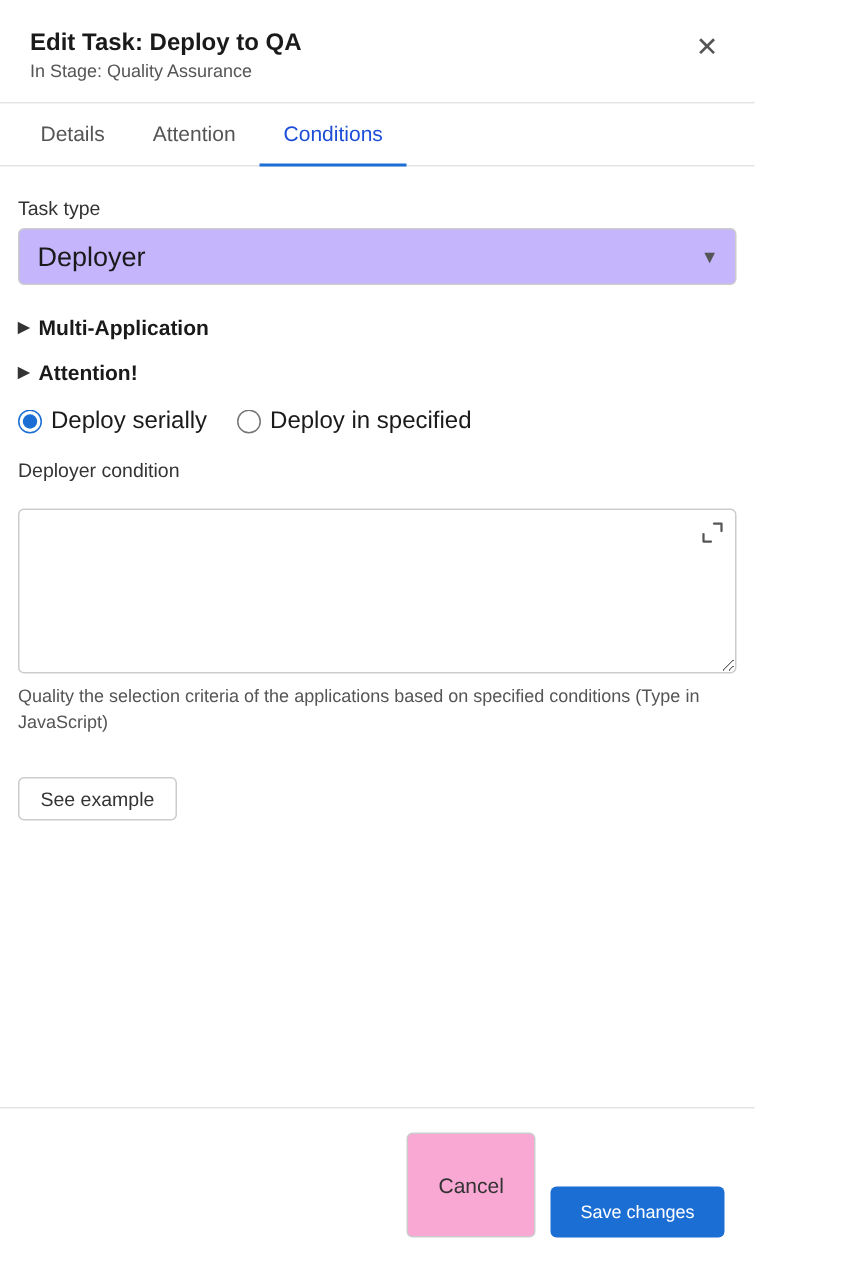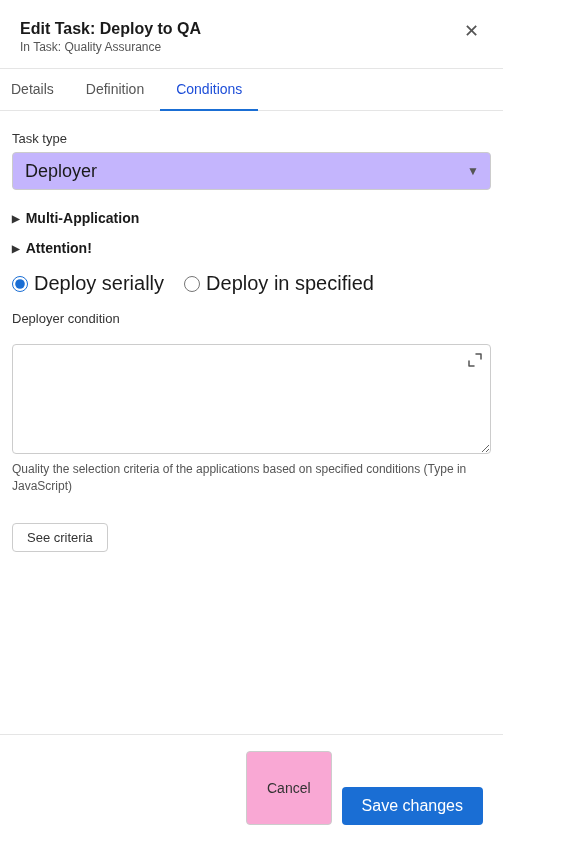--- a/index.html
+++ b/index.html
@@ -57,21 +57,21 @@
       cursor: pointer;
       color: #555;
       font-size: 18px;
       line-height: 1;
       padding: 2px 4px;
     }
 
     .tabs {
       display: flex;
       border-bottom: 1px solid #e5e5e5;
-      padding: 0 11px;
+      padding: 0 27px;
     }
 
     .tab {
       padding: 12px 16px;
       font-size: 14px;
       cursor: pointer;
       color: #555;
       border: none;
       background: none;
       border-bottom: 2px solid transparent;
@@ -164,21 +164,21 @@
     }
 
     .radio-option input[type="radio"] {
       width: 16px;
       height: 16px;
       accent-color: #1a6ed4;
       cursor: pointer;
     }
 
     .radio-label {
-      font-size: 20px;
+      font-size: 16px;
       color: #1a1a1a;
     }
 
     .condition-label {
       font-size: 13px;
       color: #333;
       margin-bottom: 18px;
       display: block;
     }
 
@@ -247,42 +247,42 @@
       color: #333;
       cursor: pointer;
     }
 
     .btn-save {
       padding: 10px 20px;
       border: none;
       border-radius: 4px;
       background: #1a6ed4;
       color: #fff;
-      font-size: 16px;
+      font-size: 12px;
       font-weight: 500;
       cursor: pointer;
       margin-top: 36px;
     }
   </style>
 </head>
 <body>
 
 <div class="modal">
 
   <div class="modal-header">
     <div class="modal-title-block">
       <span class="modal-title">Edit Task: Deploy to QA</span>
-      <span class="modal-subtitle">In Task: Quality Assurance</span>
+      <span class="modal-subtitle">In Stage: Quality Assurance</span>
     </div>
     <button class="close-btn">✕</button>
   </div>
 
   <div class="tabs">
     <button class="tab">Details</button>
-    <button class="tab">Definition</button>
+    <button class="tab">Attention</button>
     <button class="tab active">Conditions</button>
   </div>
 
   <div class="modal-body">
 
     <div class="form-group">
       <label class="form-label">Task type</label>
       <div class="select-wrapper">
         <select class="form-select">
           <option value="Deployer">Deployer</option>
@@ -323,21 +323,21 @@
         <button class="textarea-expand-btn">
           <svg width="16" height="16" viewBox="0 0 16 16" fill="none" xmlns="http://www.w3.org/2000/svg">
             <polyline points="9,2 14,2 14,7" stroke="#555" stroke-width="1.5" fill="none" stroke-linecap="round" stroke-linejoin="round"></polyline>
             <polyline points="7,14 2,14 2,9" stroke="#555" stroke-width="1.5" fill="none" stroke-linecap="round" stroke-linejoin="round"></polyline>
           </svg>
         </button>
       </div>
       <p class="hint-text">Quality the selection criteria of the applications based on specified conditions (Type in JavaScript)</p>
     </div>
 
-    <button class="see-example-btn">See criteria</button>
+    <button class="see-example-btn">See example</button>
 
   </div>
 
   <div class="modal-footer">
     <button class="btn-cancel">Cancel</button>
     <button class="btn-save">Save changes</button>
   </div>
 
 </div>
 

